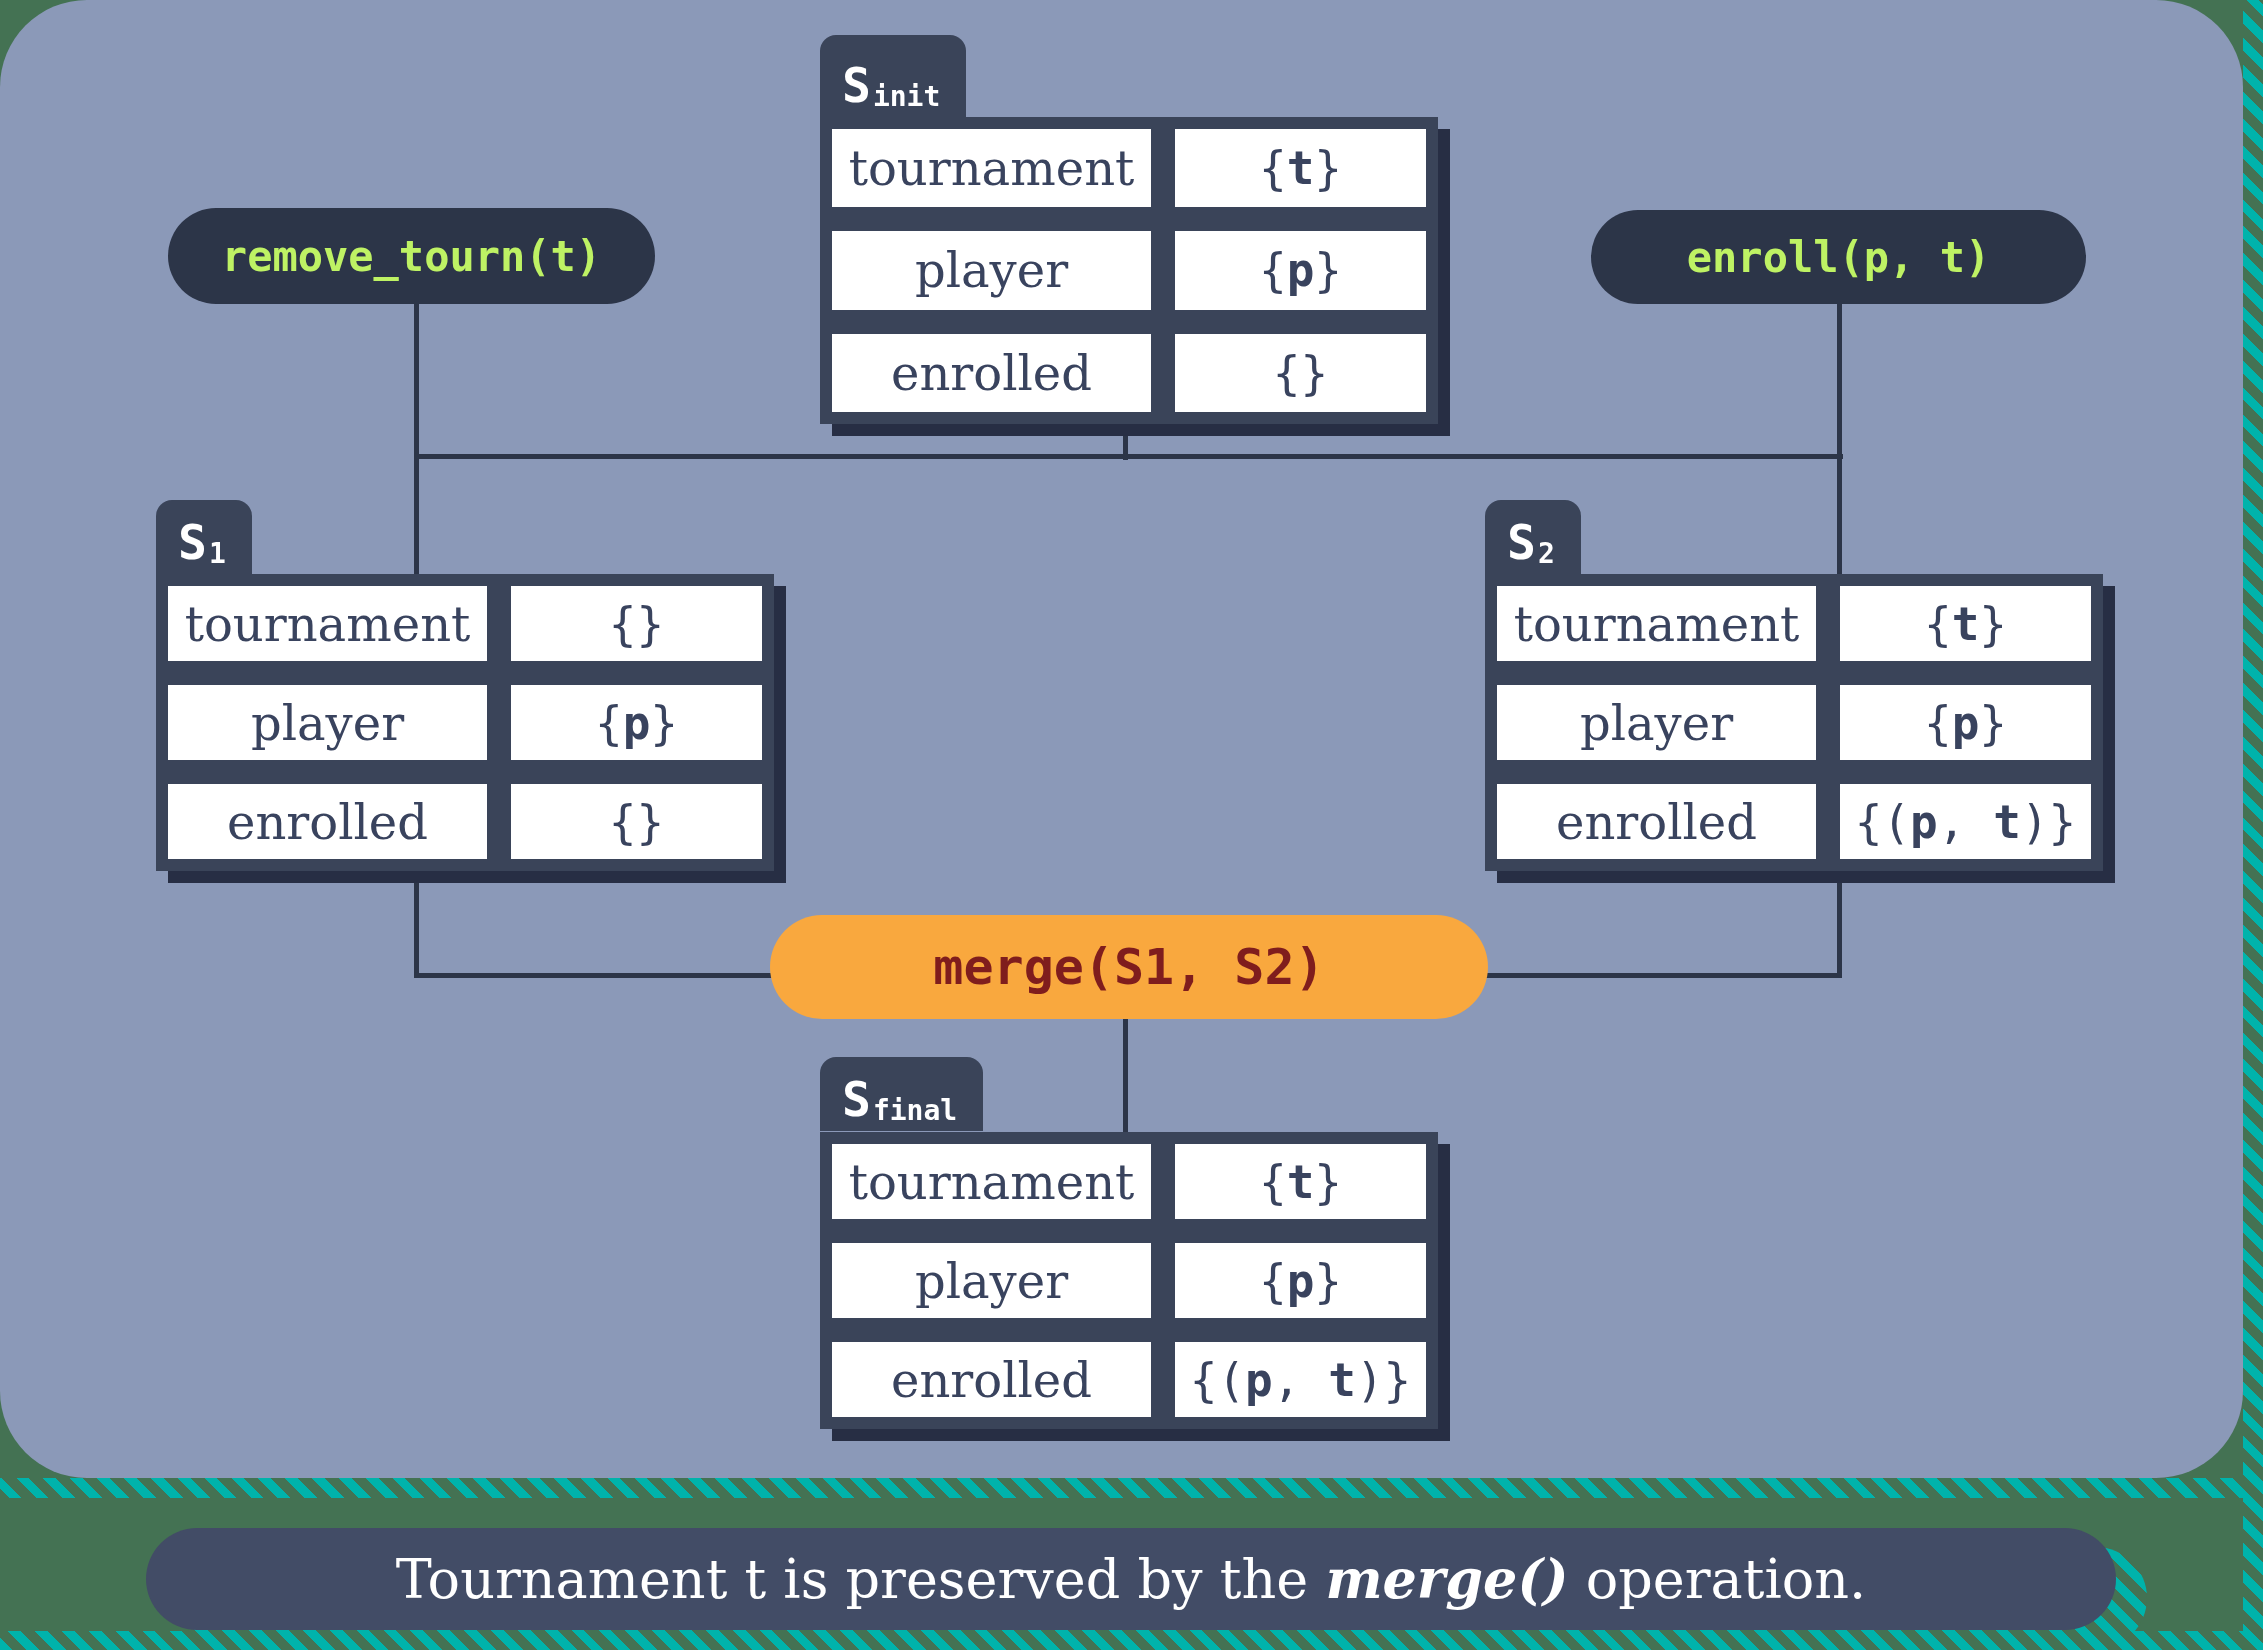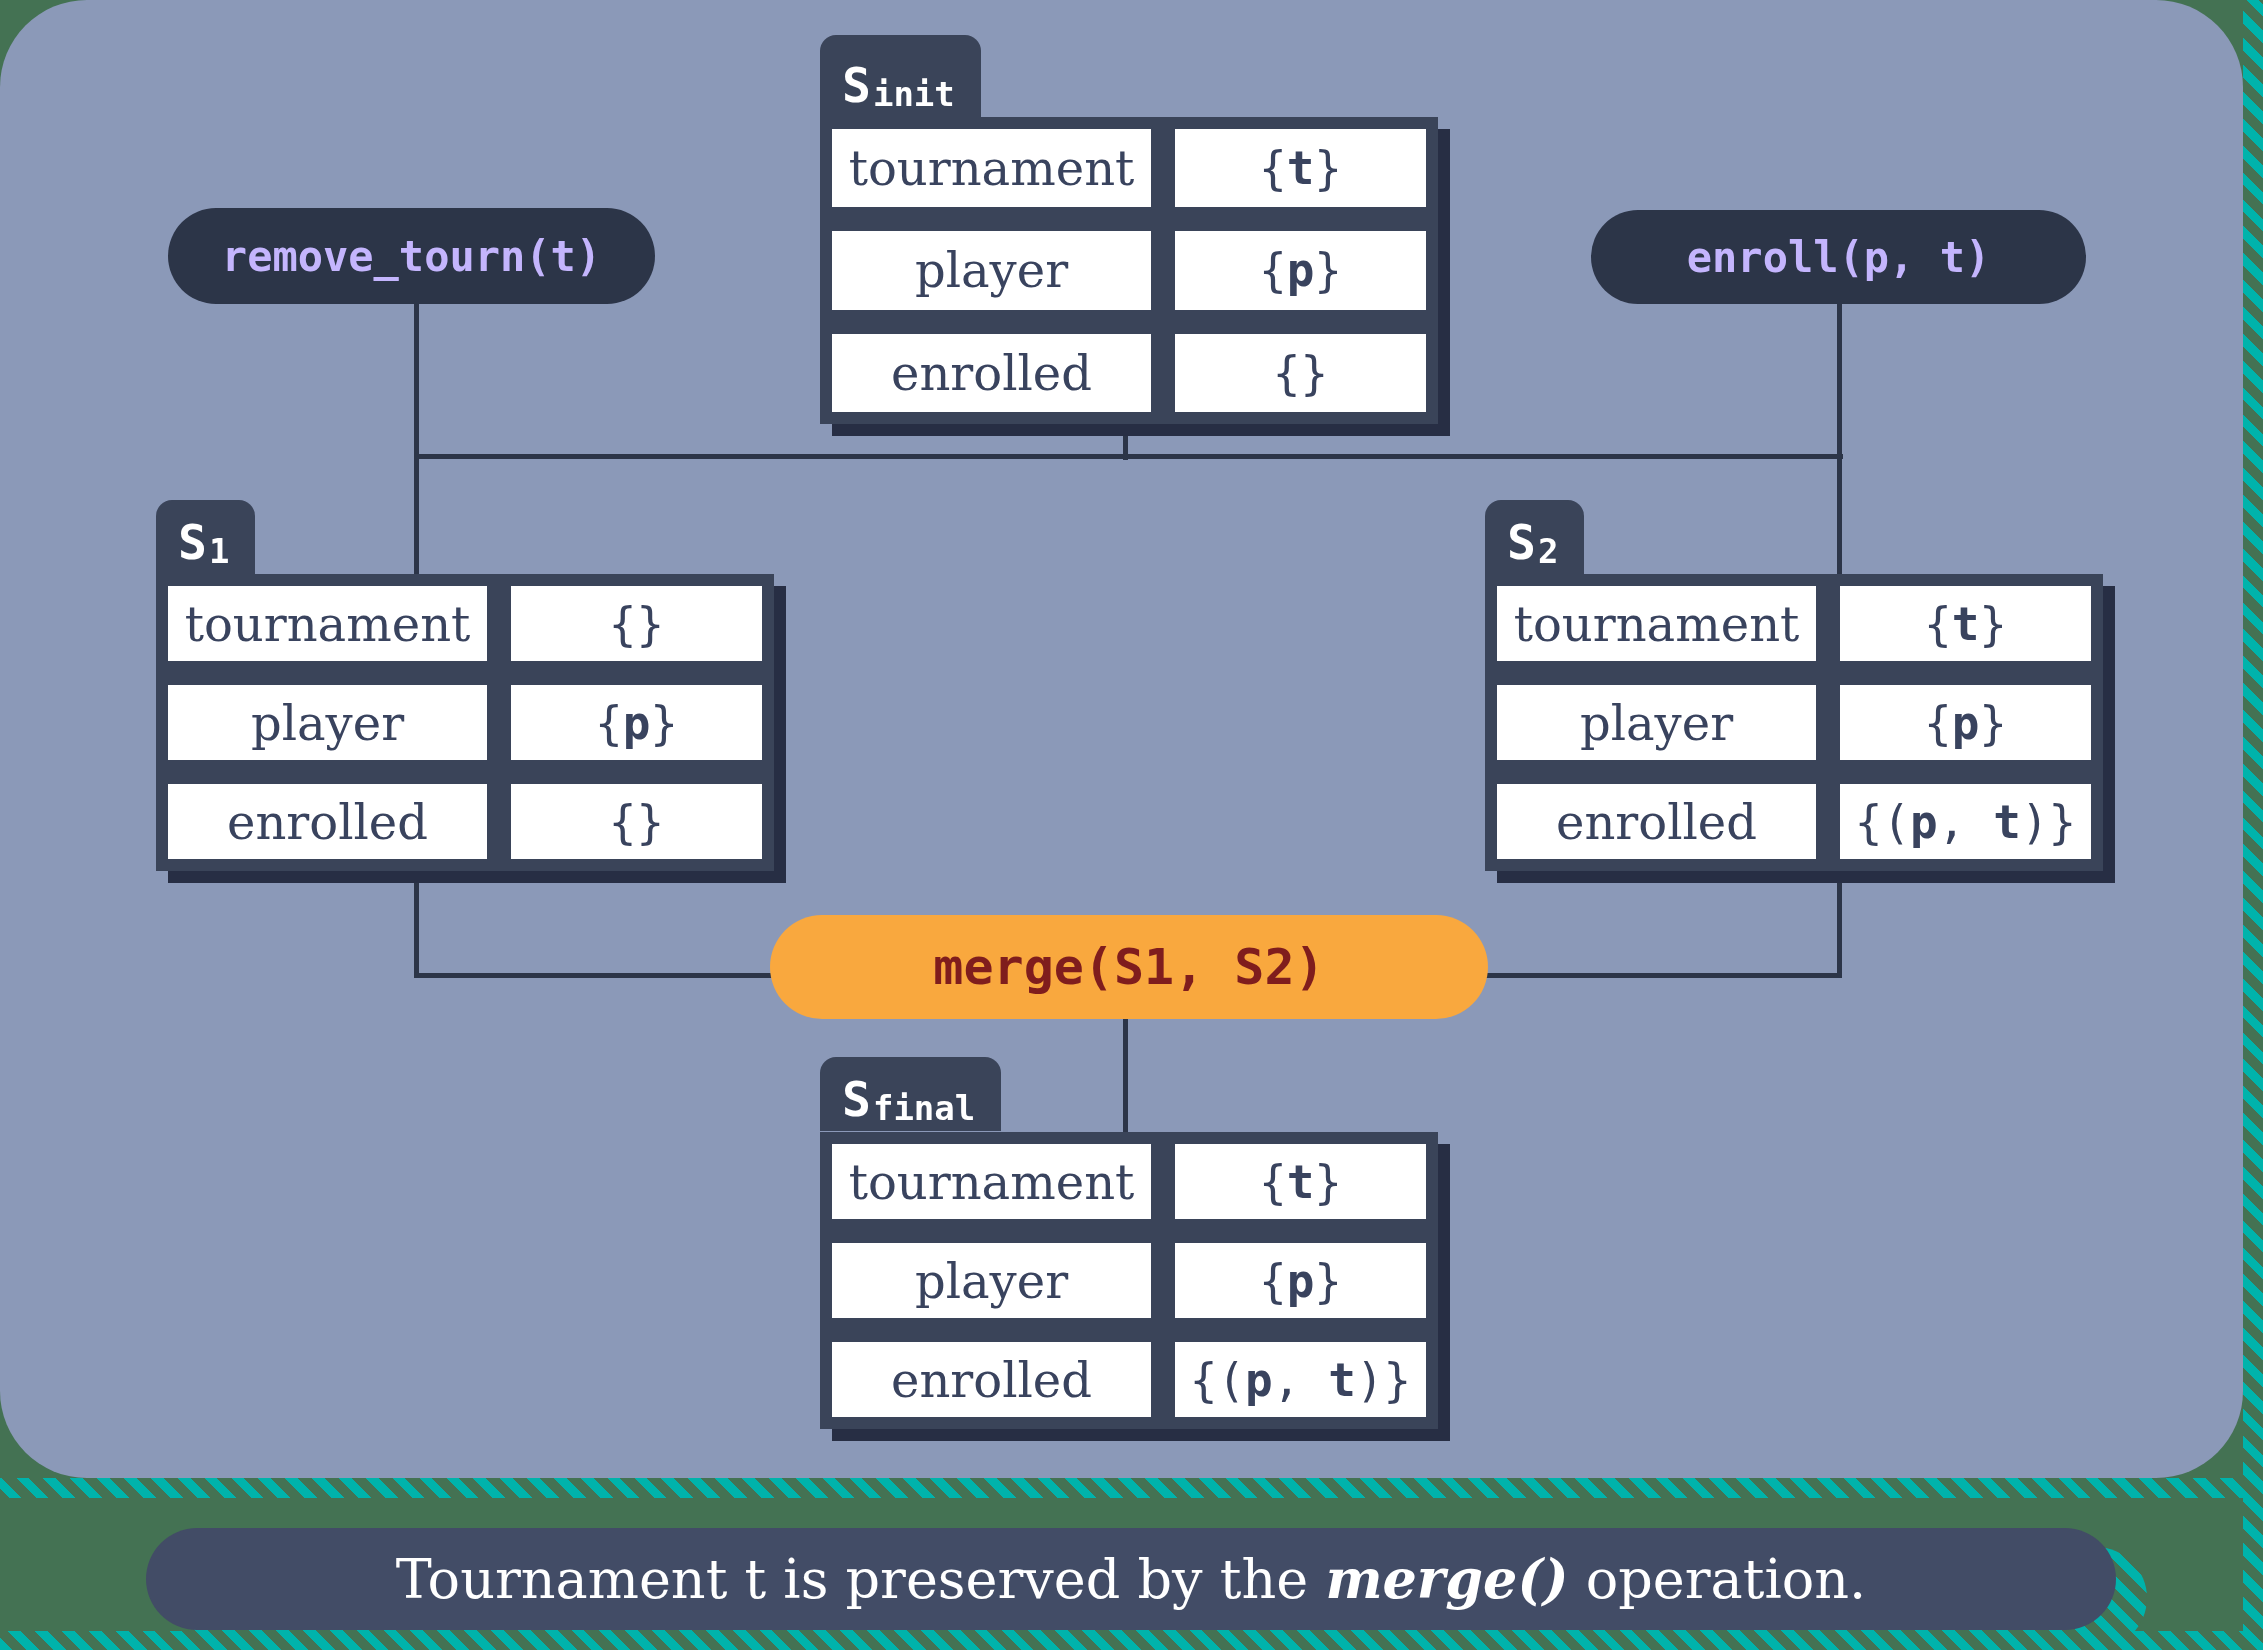--- a/index.html
+++ b/index.html
@@ -31,34 +31,34 @@
   
   .line{position:absolute;background:#2c3548;z-index:1;}
 
   
   .pill{
     position:absolute;z-index:3;
     display:flex;align-items:center;justify-content:center;
     font-family:"DejaVu Sans Mono","Liberation Mono",monospace;
     font-weight:bold;white-space:pre;
   }
-  .pill-dark{background:#2c3548;color:#c4b5fd;font-size:42px;border-radius:49px;}
+  .pill-dark{background:#2c3548;color:#bef264;font-size:42px;border-radius:49px;}
   .pill-merge{background:#f9a83e;color:#7f1d1d;font-size:50px;border-radius:52px;}
 
   
   .tab{
     position:absolute;z-index:2;
     background:#3a4459;color:#ffffff;
     border-radius:16px 16px 0 0;
     display:flex;align-items:flex-end;
     padding:10px 26px 8px 22px;
     font-family:"DejaVu Sans Mono","Liberation Mono",monospace;font-weight:bold;
   }
   .tab-base{font-size:48px;line-height:1;}
-  .tab-sub{font-size:34px;line-height:1;margin-left:2px;margin-bottom:-2px;}
+  .tab-sub{font-size:28px;line-height:1;margin-left:2px;margin-bottom:-2px;}
   .tbl{
     position:absolute;z-index:2;
     background:#3a4459;
     box-shadow:12px 12px 0 #272e44;
     padding:12px;box-sizing:border-box;
     display:grid;grid-template-columns:319px 1fr;grid-auto-rows:1fr;gap:24px;
   }
   .cell{
     background:#ffffff;
     display:flex;align-items:center;justify-content:center;

